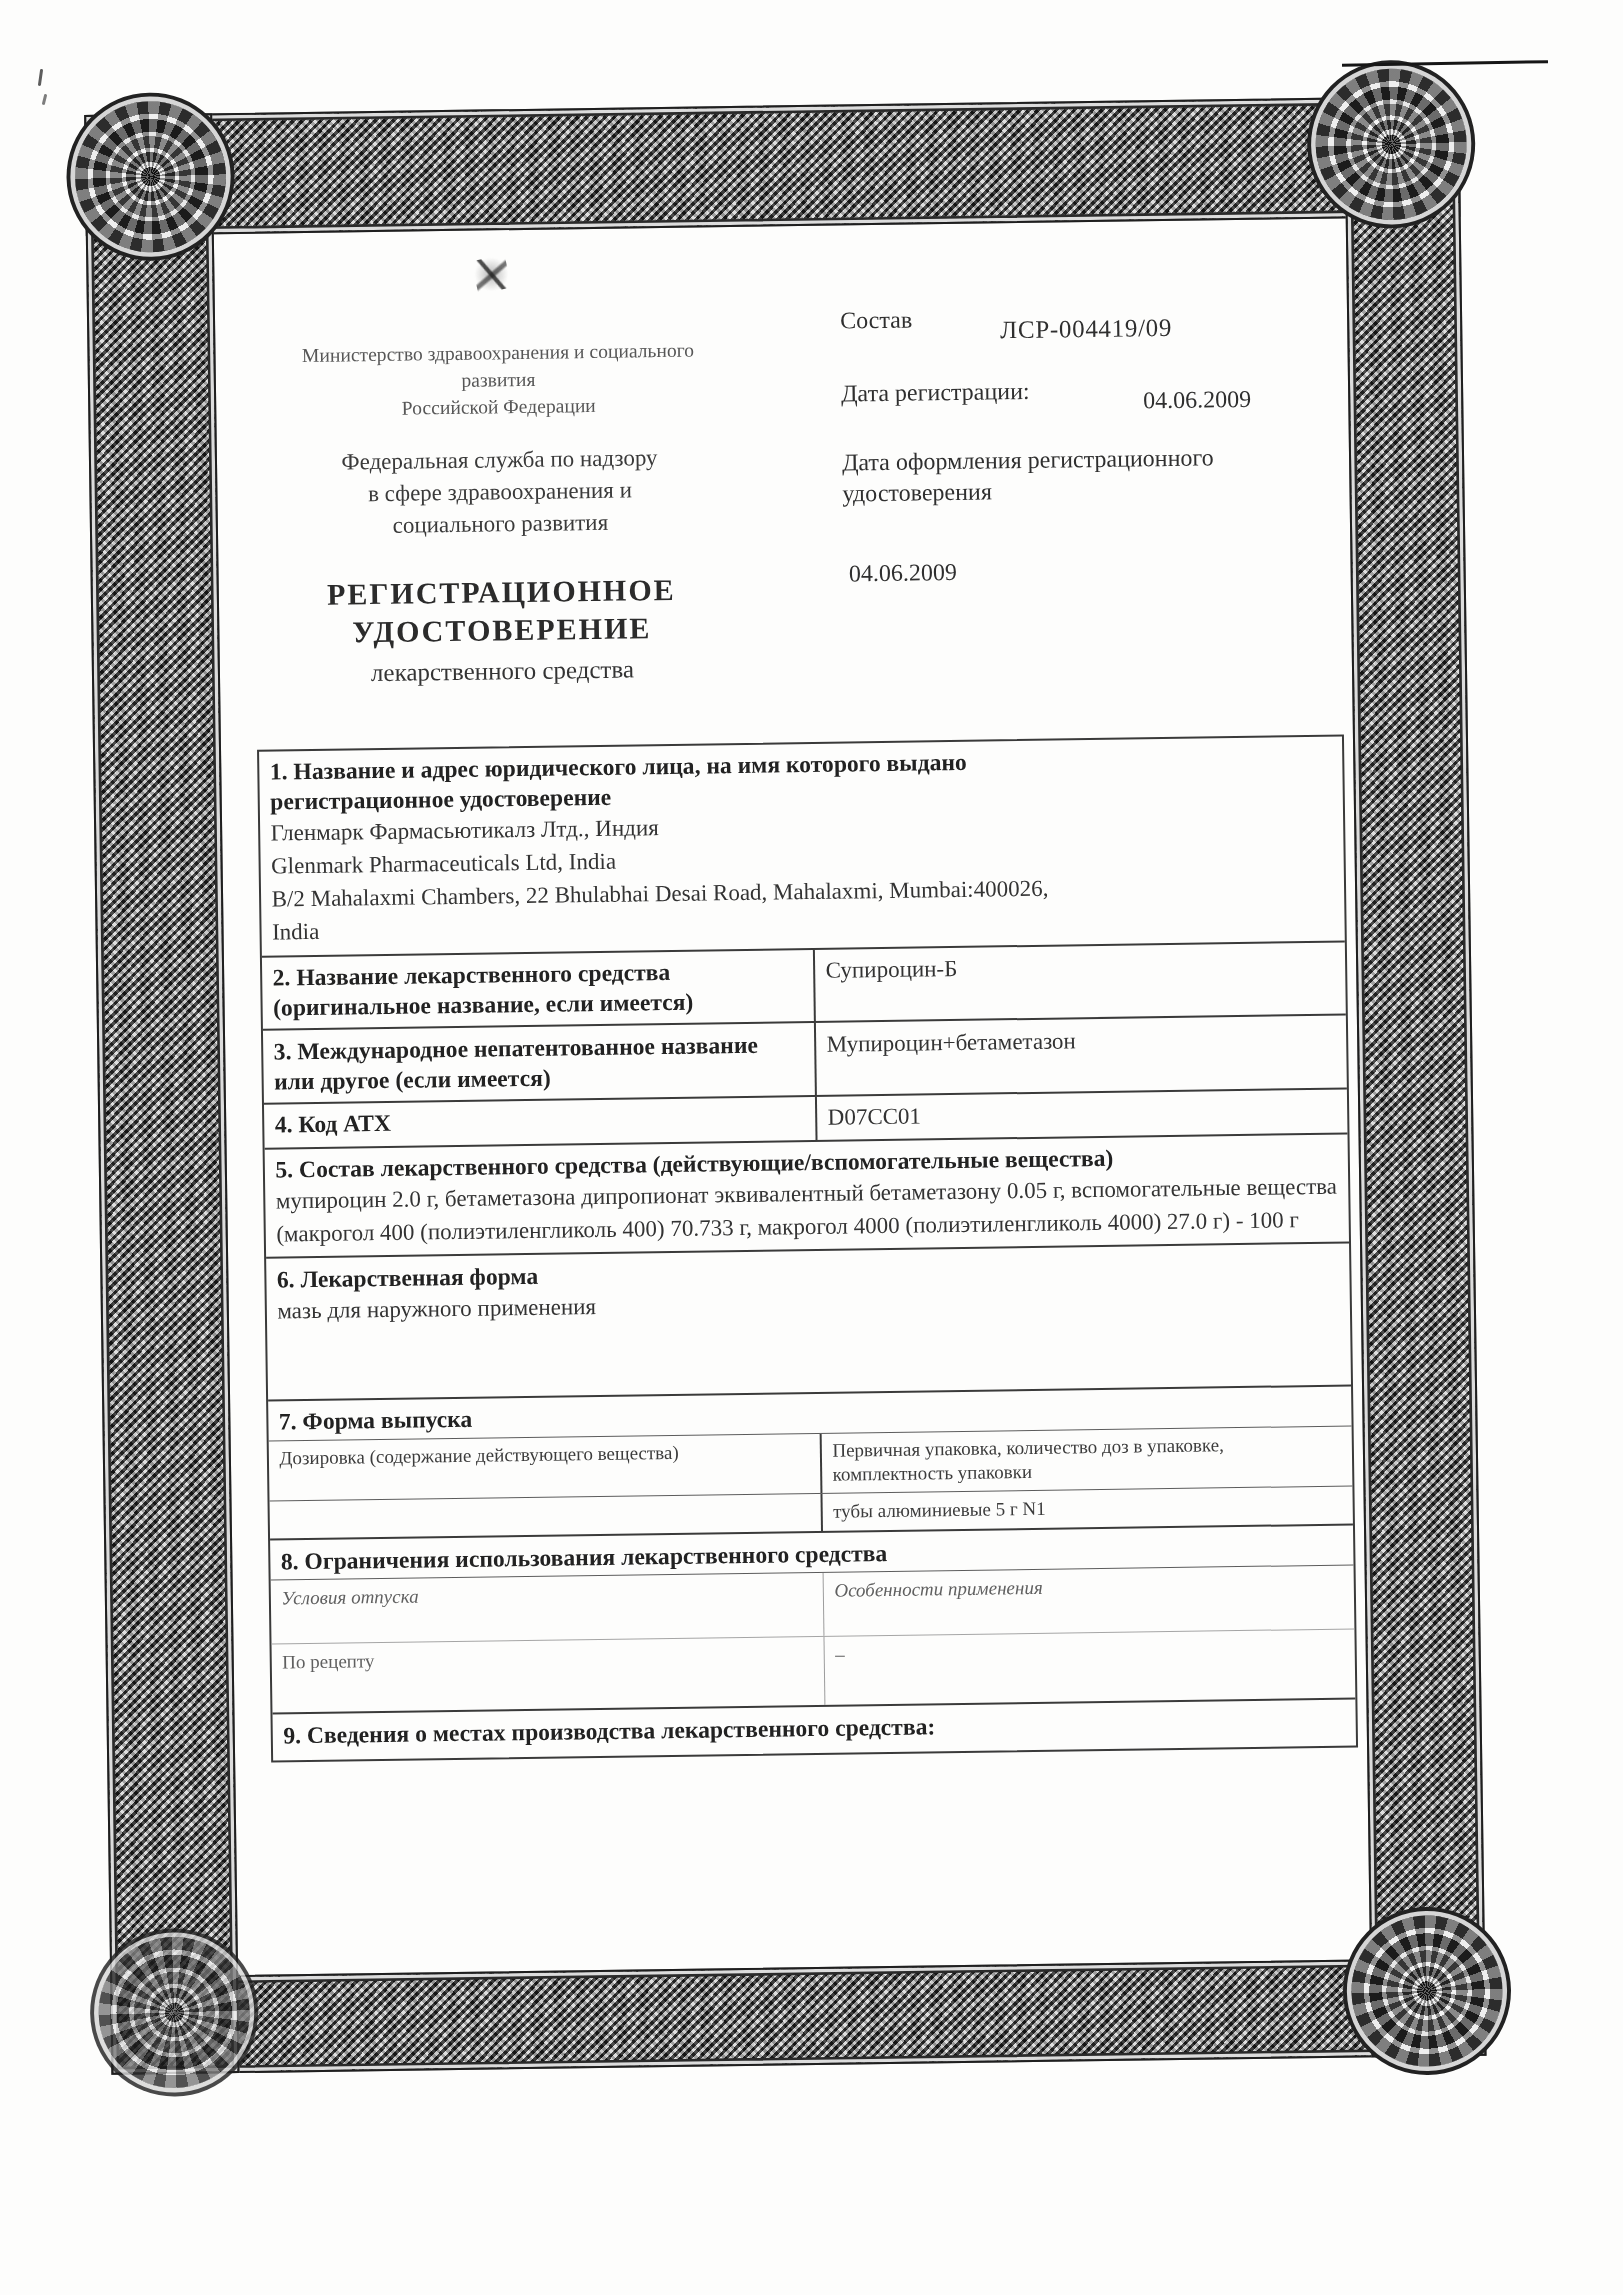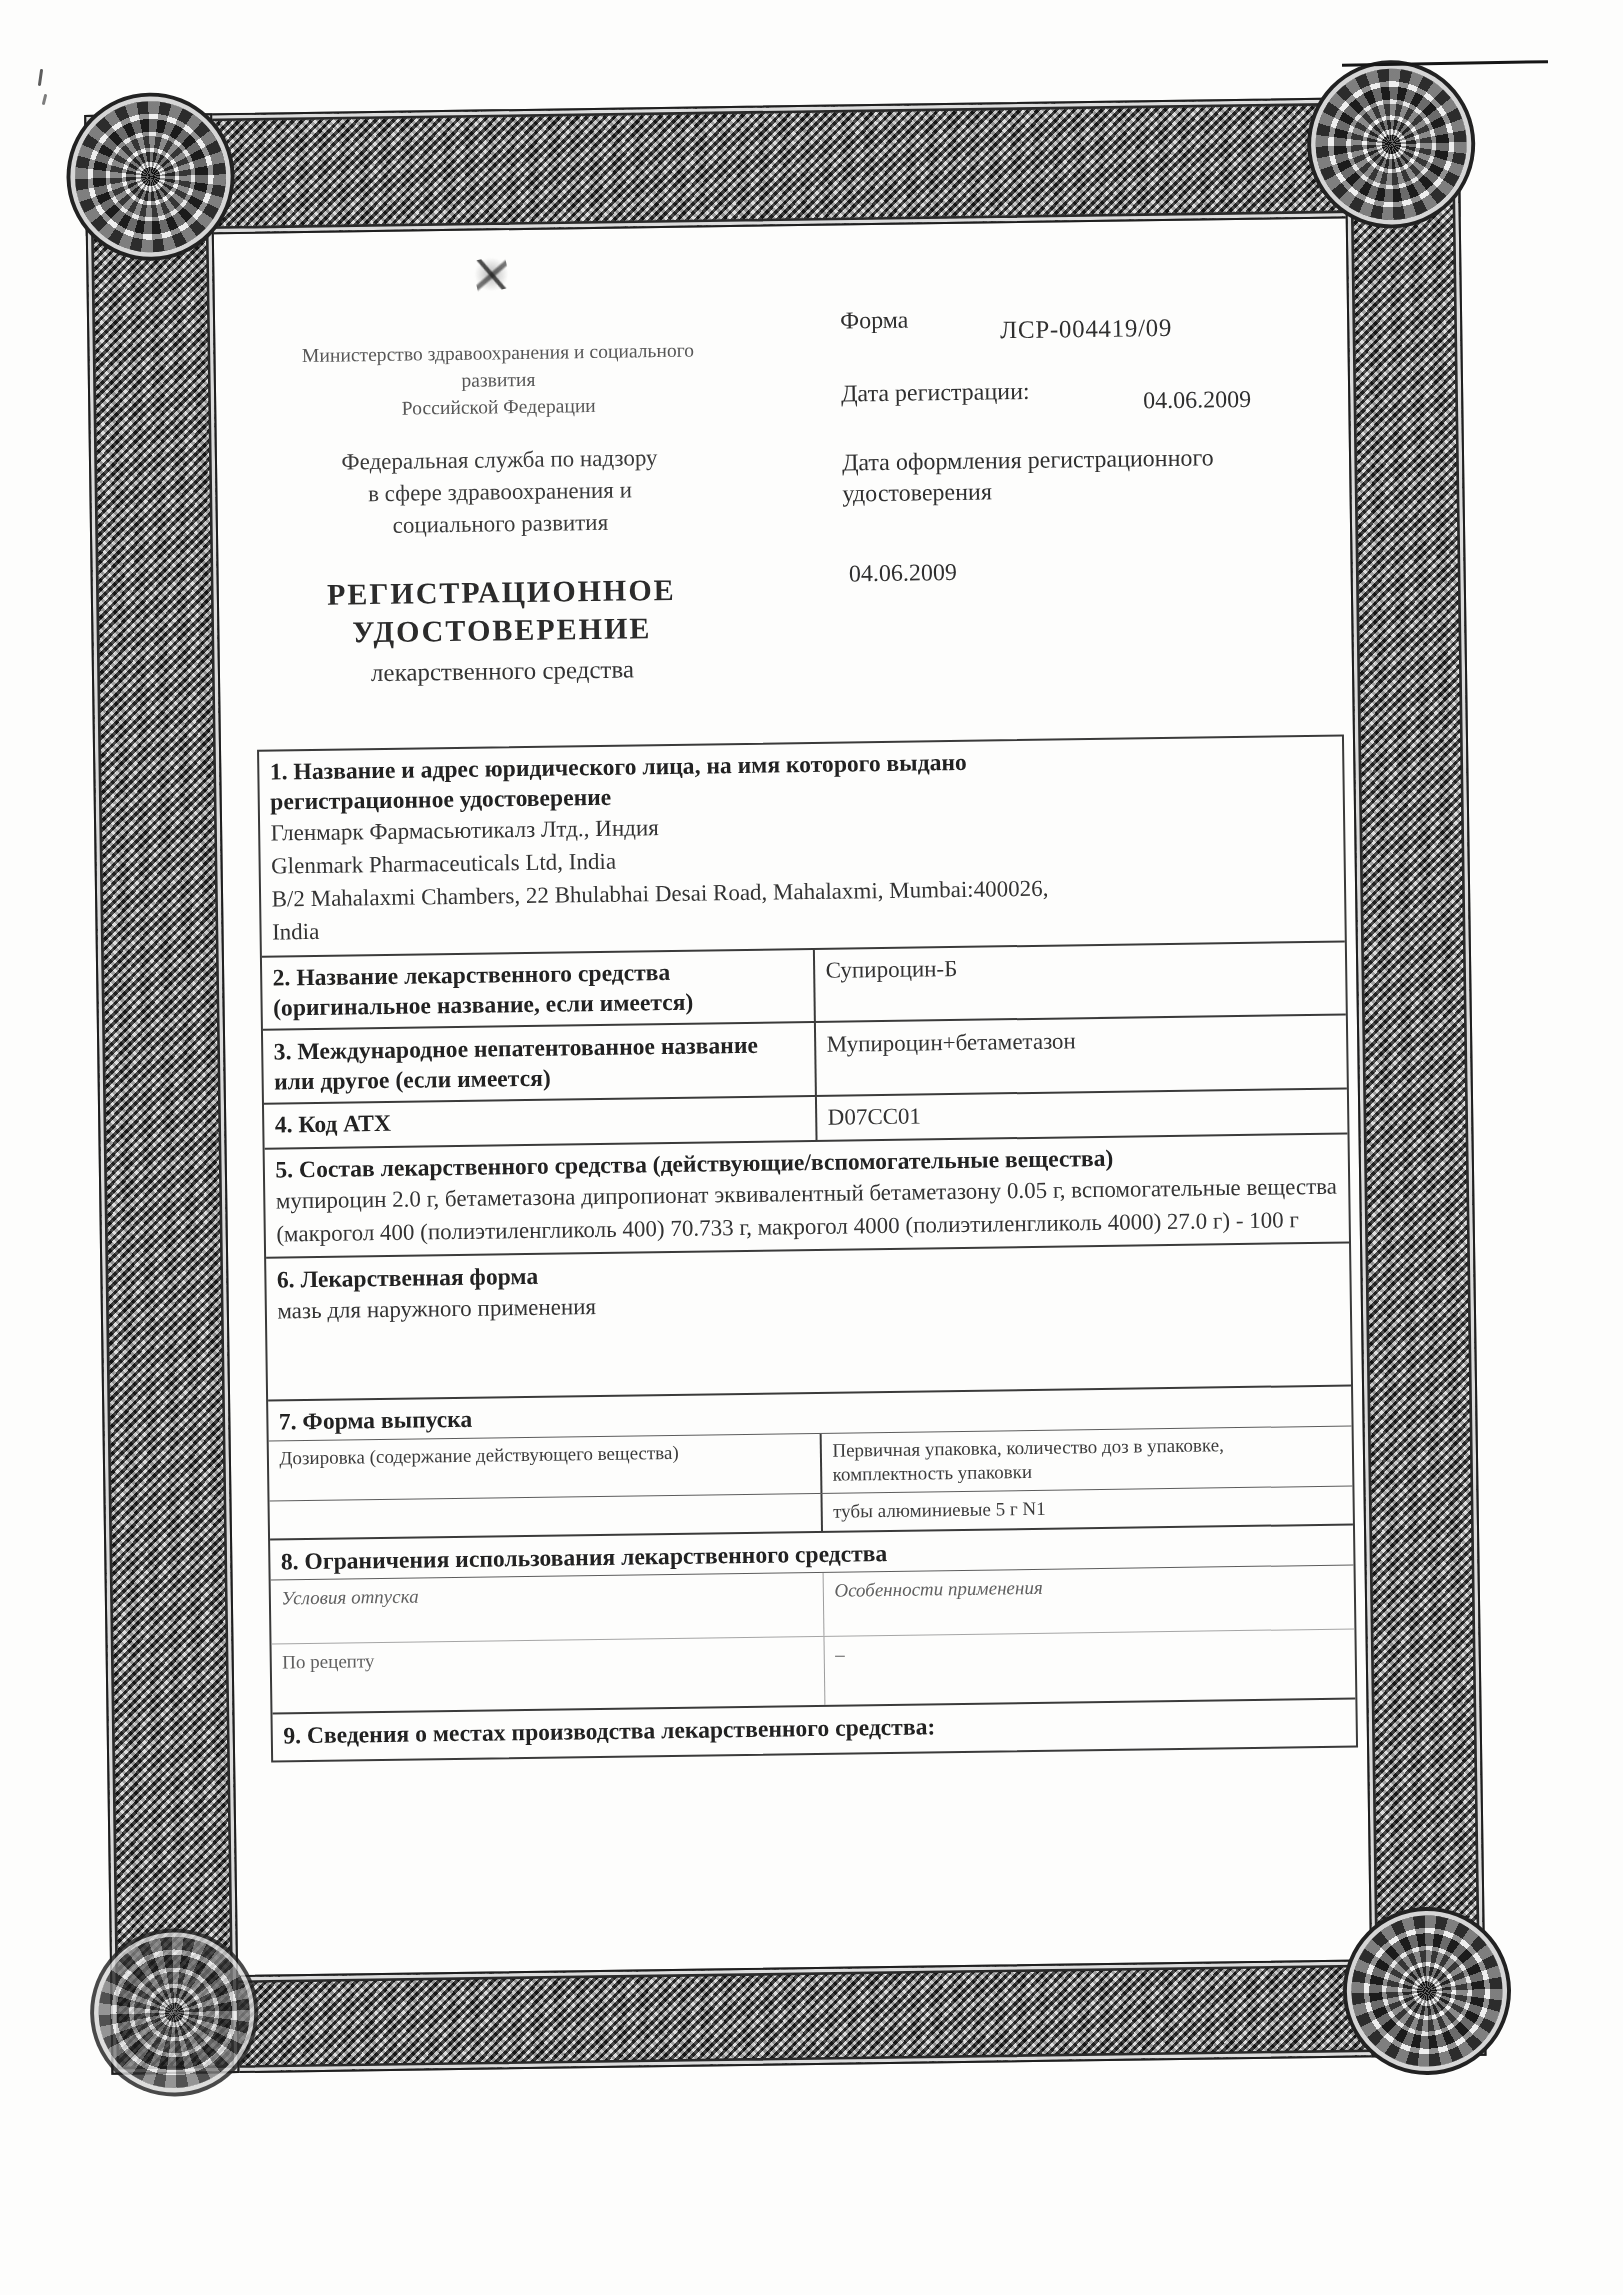--- a/index.html
+++ b/index.html
@@ -134,21 +134,21 @@
         <div class="service-line">социального развития</div>
       </div>
       <div class="doc-title-block">
         <div class="doc-title-line">РЕГИСТРАЦИОННОЕ</div>
         <div class="doc-title-line">УДОСТОВЕРЕНИЕ</div>
         <div class="doc-subtitle">лекарственного средства</div>
       </div>
     </div>
 
     <div class="hdr-right">
-      <div class="hr-item num-label">Форма</div>
+      <div class="hr-item num-label">Состав</div>
       <div class="hr-item num-value">ЛСР-004419/09</div>
       <div class="hr-item regd-label">Дата регистрации:</div>
       <div class="hr-item regd-value">04.06.2009</div>
       <div class="hr-item issue-label">Дата оформления регистрационного удостоверения</div>
       <div class="hr-item issue-value">04.06.2009</div>
     </div>
 
     <div class="doc-table">
 
       <div class="tr row-s1">

